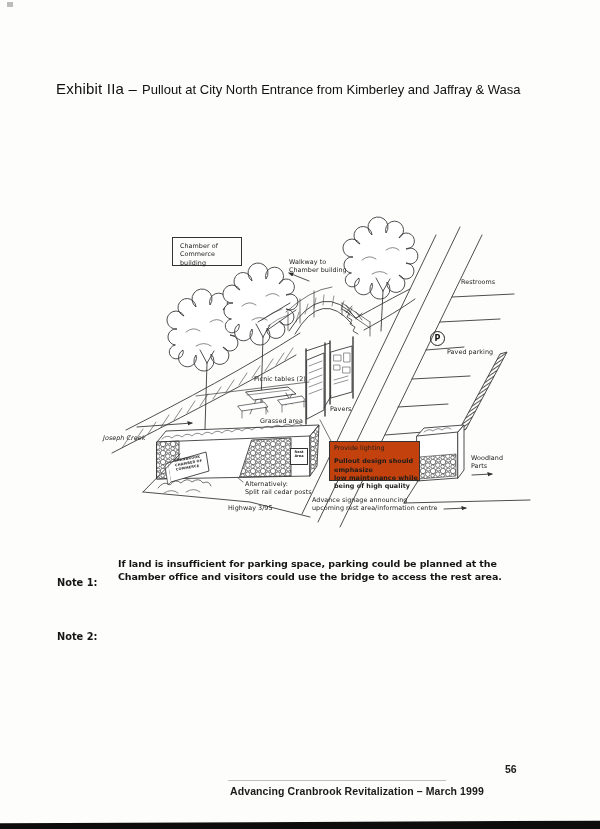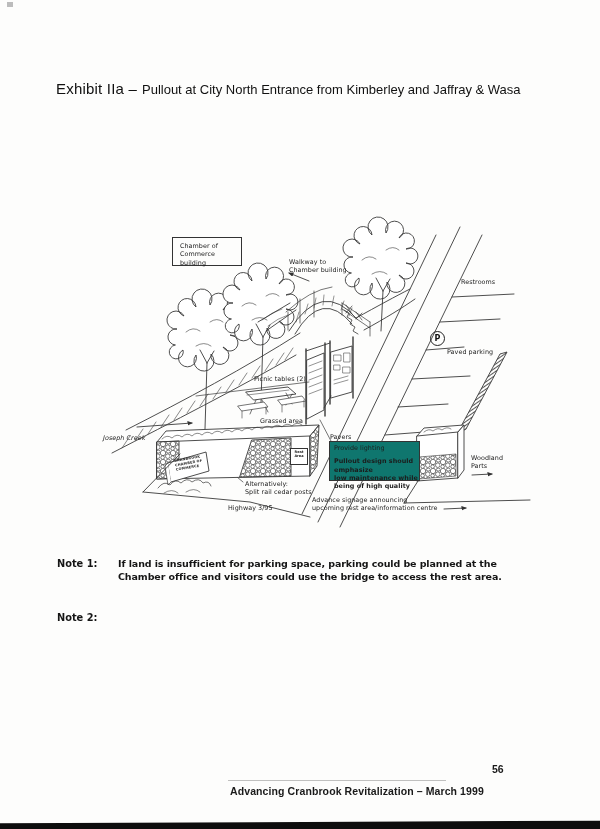--- a/index.html
+++ b/index.html
@@ -13,21 +13,21 @@
   .title .t-bold{font-weight:400;font-size:15px;letter-spacing:.2px;}
   .title .t-rest{font-size:13px;margin-left:5px;}
   
   .lbl{
     position:absolute;font:6.4px/1.3 "DejaVu Sans",sans-serif;
     color:#1c1c1c;white-space:pre-line;letter-spacing:.05px;
   }
   .boxed{position:absolute;border:1px solid #333;background:transparent;}
   .chamber-box{left:172px;top:237px;width:68px;height:27px;}
   .chamber-box .lbl{position:static;padding:4px 0 0 7px;}
-  .light-box{left:329px;top:441px;width:89px;height:38px;background:#0f766e;}
+  .light-box{left:329px;top:441px;width:89px;height:38px;background:#c2410c;}
   .light-box .lbl{position:static;padding:2px 0 0 4px;}
   .light-box .body{padding-top:5px;font-weight:bold;}
   .p-circle{
     position:absolute;left:430px;top:331px;width:13px;height:13px;
     border:1.3px solid #222;border-radius:50%;
     font:700 8px/13px "DejaVu Sans",sans-serif;text-align:center;color:#111;
   }
   .sign-text{
     position:absolute;left:174px;top:459px;width:80px;
     font:700 7px/1.25 "DejaVu Sans",sans-serif;color:#2a2a2a;
@@ -37,29 +37,29 @@
   .rest-panel{
     position:absolute;left:290px;top:448px;width:16px;height:15px;
     background:#fff;border:.8px solid #333;overflow:hidden;
   }
   .rest-panel .inner{
     width:32px;font:700 7px/1.1 "DejaVu Sans",sans-serif;color:#222;
     transform:scale(.5);transform-origin:left top;text-align:center;
     white-space:pre-line;padding-top:2px;
   }
   
-  .note-label{position:absolute;font:700 9.8px/13px "DejaVu Sans",sans-serif;color:#151515;}
+  .note-label{position:absolute;font:700 9.8px/13px "DejaVu Sans",sans-serif;color:#151515;margin-top:19px;}
   .note-text{
     position:absolute;left:118px;width:440px;
     font:700 9.5px/13px "DejaVu Sans",sans-serif;letter-spacing:-.1px;
     color:#151515;white-space:pre-line;
   }
   
   .footer-line{position:absolute;left:230px;top:766px;font:700 10.5px "Liberation Sans",sans-serif;color:#1a1a1a;letter-spacing:.1px;margin-top:19px;}
-  .page-num{position:absolute;left:492px;top:763px;font:700 10.5px "Liberation Sans",sans-serif;color:#1a1a1a;text-align:center;}
+  .page-num{position:absolute;left:505px;top:763px;font:700 10.5px "Liberation Sans",sans-serif;color:#1a1a1a;text-align:center;}
   
   .mark-tl{position:absolute;left:7px;top:2px;width:6px;height:5px;background:#9a9a9a;opacity:.65;}
   .scan-line{position:absolute;left:228px;top:780px;width:218px;height:1px;background:#ababab;opacity:.75;}
   .scan-bar{position:absolute;left:-4px;top:822px;width:610px;height:9px;background:#0d0d0d;transform:rotate(-.25deg);}
   svg{position:absolute;left:0;top:0;}
 </style>
 </head>
 <body>
 
 <div id="page">
@@ -256,21 +256,21 @@
   <div class="boxed chamber-box">
     <div class="lbl">Chamber of
 Commerce building</div>
   </div>
   <div class="lbl" style="left:289px;top:258px;">Walkway to
 Chamber building</div>
   <div class="lbl" style="left:461px;top:278px;">Restrooms</div>
   <div class="p-circle">P</div>
   <div class="lbl" style="left:419px;top:348px;padding-left:28px;">Paved parking</div>
   <div class="lbl" style="left:254px;top:375px;">Picnic tables (2)</div>
-  <div class="lbl" style="left:330px;top:405px;margin-top:28px;">Pavers</div>
+  <div class="lbl" style="left:330px;top:405px;">Pavers</div>
   <div class="lbl" style="left:260px;top:417px;">Grassed area</div>
   <div class="lbl" style="left:103px;top:434px;font-style:italic;">Joseph Creek</div>
   <div class="rest-panel">
     <div class="inner">Rest
 Area</div>
   </div>
   <div class="sign-text">CRANBROOK
 CHAMBER OF
 COMMERCE</div>
   <div class="boxed light-box">

